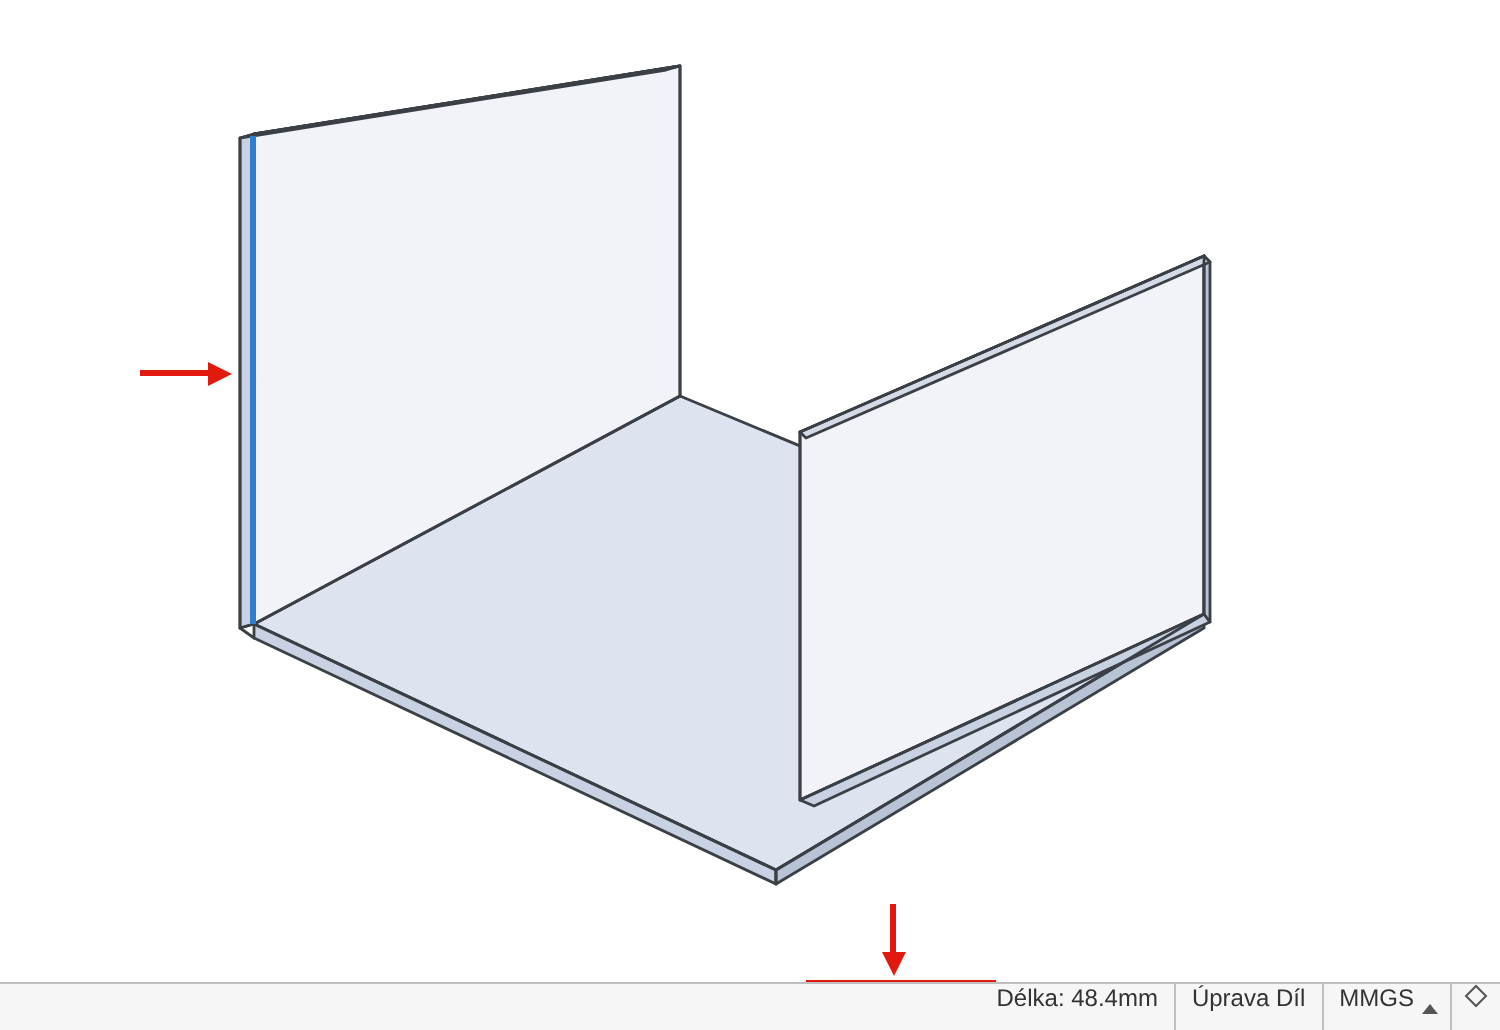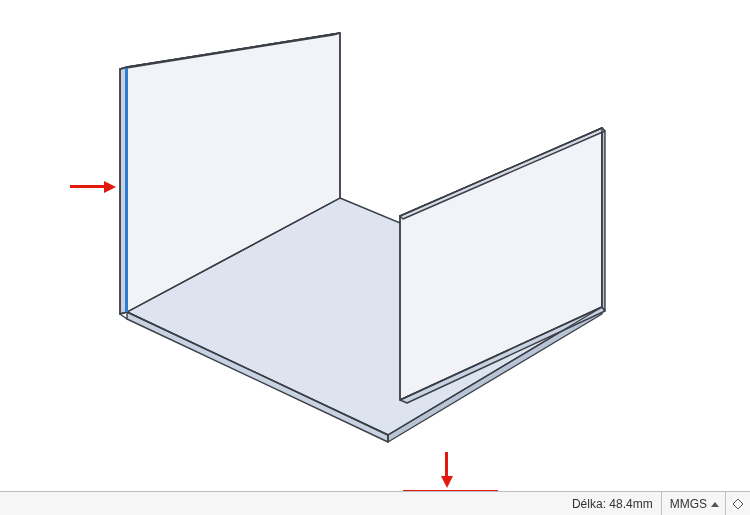--- a/index.html
+++ b/index.html
@@ -1,19 +1,19 @@
 <!DOCTYPE html>
 <html><head>
 <meta charset="utf-8">
 <style>
   html,body{margin:0;padding:0;width:750px;height:515px;background:#fff;font-family:"Segoe UI",Tahoma,sans-serif;overflow:hidden}
   .viewport{position:absolute;left:0;top:0;width:750px;height:490px;background:#fff}
   .statusbar{position:absolute;left:0;bottom:0;width:750px;height:23px;border-top:1px solid #bfbfbf;background:#f6f6f6;display:flex;align-items:stretch;font-size:12px;color:#333}
   .status-spacer{flex:1}
-  .status-cell{display:flex;align-items:center;padding:0 8px;border-left:1px solid #bfbfbf;white-space:nowrap;cursor:default}
+  .status-cell{display:flex;align-items:flex-start;padding:0 8px;border-left:1px solid #bfbfbf;white-space:nowrap;cursor:default}
   .status-cell.first{border-left:none}
   .status-cell.units{padding-right:18px;position:relative}
   .status-cell.units::after{content:"";position:absolute;right:6px;top:50%;margin-top:-2px;border-left:4px solid transparent;border-right:4px solid transparent;border-bottom:5px solid #555}
   .status-cell.diamond{padding:0 6px;color:#666}
   .highlight-box{position:absolute;border:2px solid #e2190f;pointer-events:none}
   .callout-arrow{position:absolute;pointer-events:none}
   .callout-arrow .shaft{position:absolute;background:#e2190f}
   
   .sel-edge{position:absolute;background:#2f7dd1;width:3px;transform-origin:top left}
 </style>
@@ -85,20 +85,23 @@
 
   
   <div class="highlight-box" style="left:403px;top:490px;width:91px;height:21px"></div>
 </div>
 
 <div class="statusbar">
   <div class="status-spacer"></div>
   <div class="status-cell first">
     <span>Délka: 48.4mm</span>
   </div>
+  <div class="status-cell">
+    <span>Úprava Díl</span>
+  </div>
   <div class="status-cell units">
     <span>MMGS</span>
   </div>
   <div class="status-cell diamond">
     <svg width="12" height="12" viewBox="0 0 12 12">
         <polygon points="6,1 11,6 6,11 1,6" fill="none" stroke="#555" stroke-width="1"></polygon>
       </svg>
   </div>
 </div>
 

